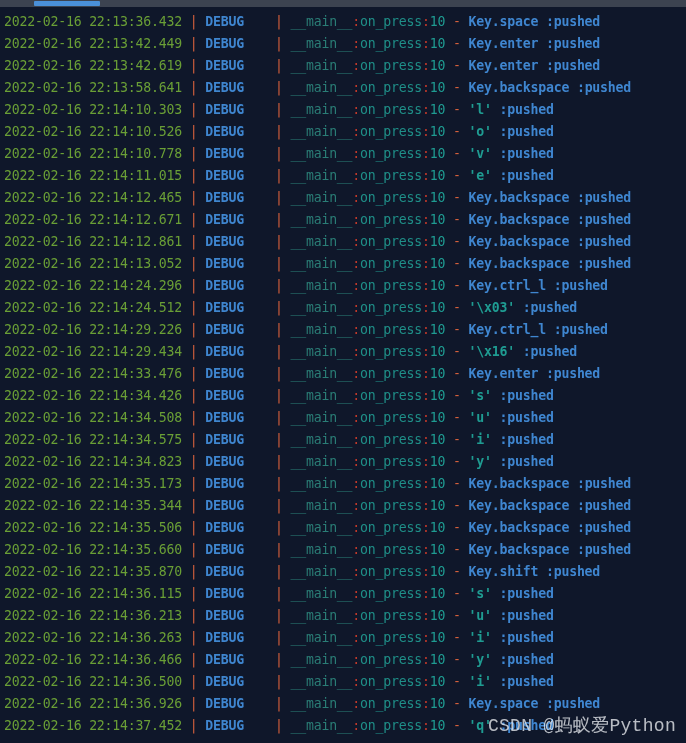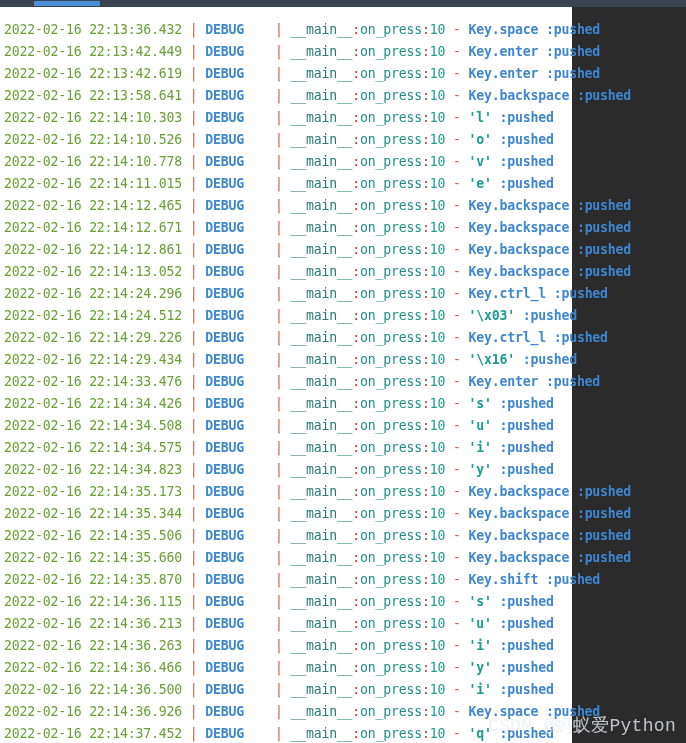--- a/index.html
+++ b/index.html
@@ -31,24 +31,24 @@
     height: 5px;
     background: #4a90d9;
     border-radius: 1px;
   }
 
   
   #log-area {
     position: absolute;
     top: 7px;
     left: 0;
-    width: 572px;
+    width: 686px;
     height: 736px;
-    background: #ffffff;
-    padding-top: 12px;
+    background: #0f172a;
+    padding-top: 4px;
     box-sizing: border-box;
   }
 
   .log-row {
     height: 22px;
     line-height: 22px;
     white-space: pre;
     font-size: 13.2px;
     letter-spacing: -0.2px;
     padding-left: 4px;

